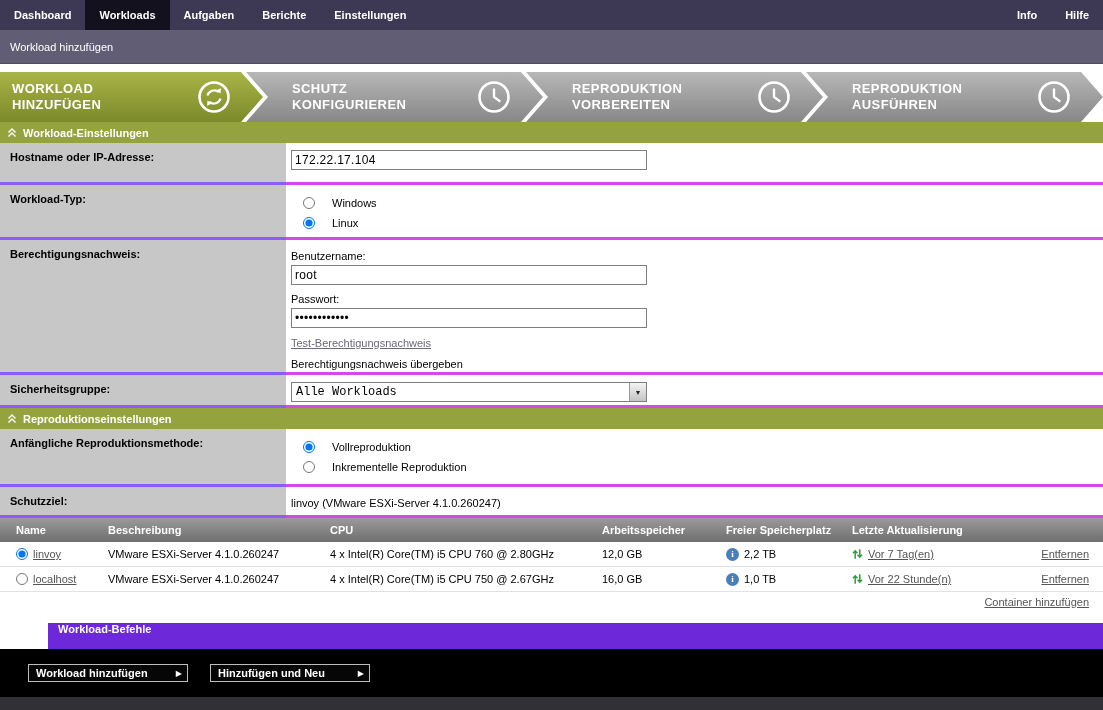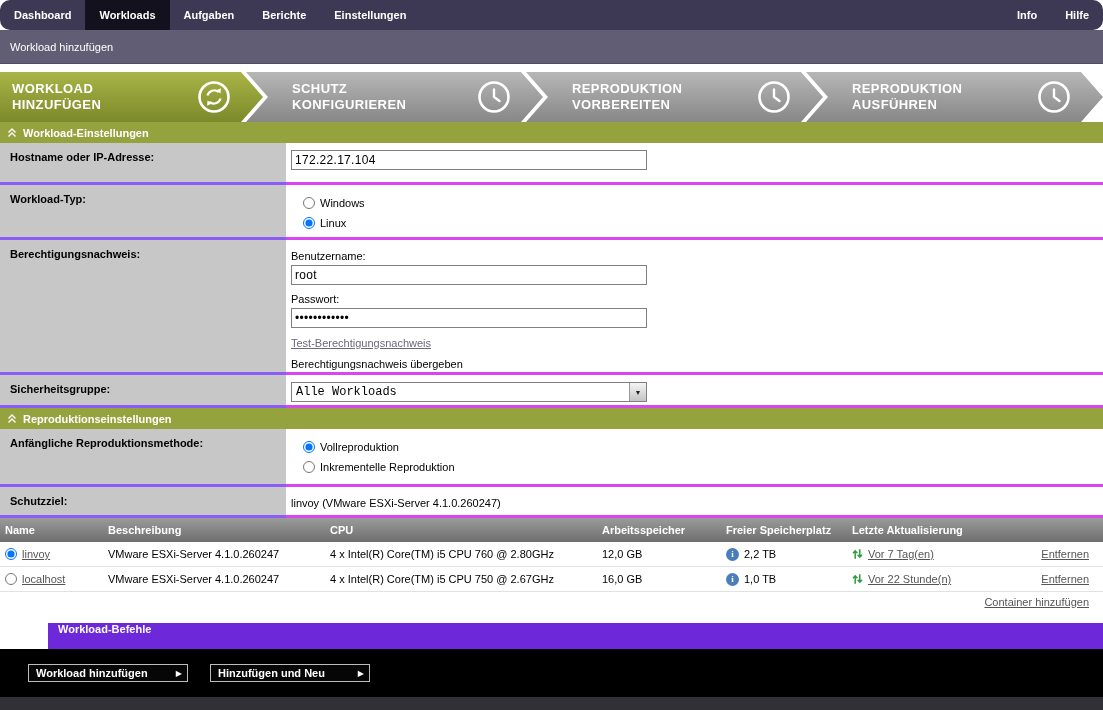--- a/index.html
+++ b/index.html
@@ -7,21 +7,21 @@
   body {
     font-family: "Liberation Sans", "DejaVu Sans", sans-serif;
     background: #fff;
     overflow: hidden;
     position: relative;
   }
 
   
   .topnav {
     height: 30px; background: #3d3954; display: flex; align-items: stretch;
-    color: #fff; font-size: 11px; font-weight: bold; border-radius: 10px;
+    color: #fff; font-size: 11px; font-weight: bold;
   }
   .nav-item { display: flex; align-items: center; padding: 0 14px; cursor: pointer; }
   .nav-item.active { background: #14111f; }
   .nav-spacer { flex: 1; }
 
   
   .breadcrumb {
     height: 34px; background: #615d75; border-bottom: 1px solid #4f4b64;
     color: #fff; font-size: 11px; display: flex; align-items: center; padding-left: 10px;
   }
@@ -62,21 +62,21 @@
   .row-cred { min-height: 135px; }
   .row-group { min-height: 33px; }
   .row-method { min-height: 58px; }
   .row-target { min-height: 30px; }
 
   .text-input {
     width: 356px; height: 20px; border: 1px solid #7f7f7f; font-size: 12px;
     padding: 0 3px; font-family: inherit; letter-spacing: .3px;
   }
   .radio-group { display: flex; flex-direction: column; gap: 8px; padding: 5px 0 0 12px; }
-  .radio-option { display: flex; align-items: center; gap: 5px; font-size: 11px; cursor: pointer; }
+  .radio-option { display: flex; align-items: center; gap: 17px; font-size: 11px; cursor: pointer; }
   input[type=radio] { width: 12px; height: 12px; margin: 0; }
 
   .cred-label { font-size: 11px; margin: 3px 0 3px 0; }
   .cred-label.second { margin-top: 8px; }
   .link { color: #555; text-decoration: underline; cursor: pointer; }
   .test-link { display: inline-block; margin-top: 9px; font-size: 11px; color: #6a6a7a; }
   .submit-text { margin-top: 9px; font-size: 11px; }
 
   .select-box {
     width: 356px; height: 20px; border: 1px solid #7f7f7f; display: flex; align-items: center;
@@ -89,21 +89,21 @@
     font-size: 7px; color: #222;
   }
   .target-text { font-size: 11px; padding-top: 3px; }
 
   
   .ctable-header {
     display: flex; align-items: center; height: 24px;
     background: linear-gradient(#9b9b9b, #6e6e6e); color: #fff; font-size: 11px; font-weight: bold;
   }
   .ctable-row { display: flex; align-items: center; height: 25px; background: #fff; border-bottom: 1px solid #e2e2e2; font-size: 11px; }
-  .col-name { width: 100px; padding-left: 5px; display: flex; align-items: center; gap: 5px; }
+  .col-name { width: 100px; padding-left: 16px; display: flex; align-items: center; gap: 5px; }
   .col-desc { width: 222px; padding-left: 8px; }
   .col-cpu { width: 272px; padding-left: 8px; }
   .col-mem { width: 124px; padding-left: 8px; }
   .col-free { width: 126px; padding-left: 8px; display: flex; align-items: center; gap: 5px; }
   .col-update { width: 180px; padding-left: 8px; display: flex; align-items: center; gap: 5px; }
   .col-remove { flex: 1; text-align: right; padding-right: 14px; }
   .info-icon {
     width: 13px; height: 13px; border-radius: 50%; background: #4a7ebb; color: #fff;
     font-size: 9px; font-weight: bold; display: inline-flex; align-items: center; justify-content: center;
     font-family: "Liberation Serif", serif; flex: none;

